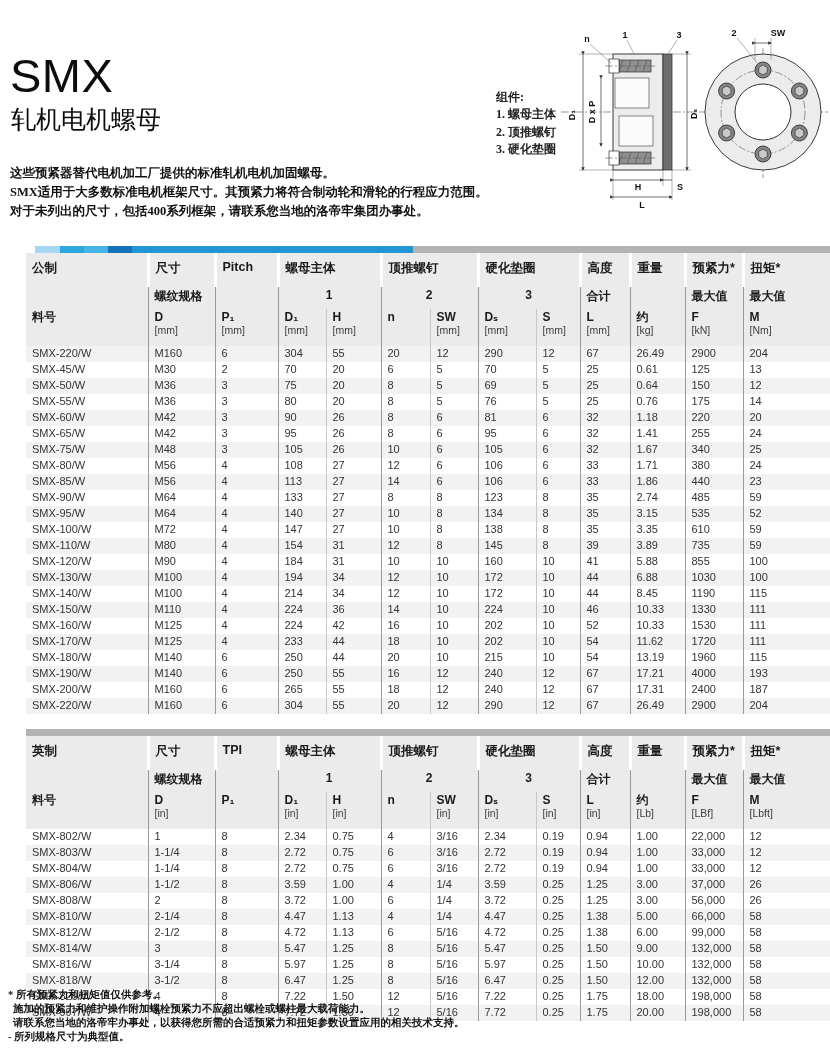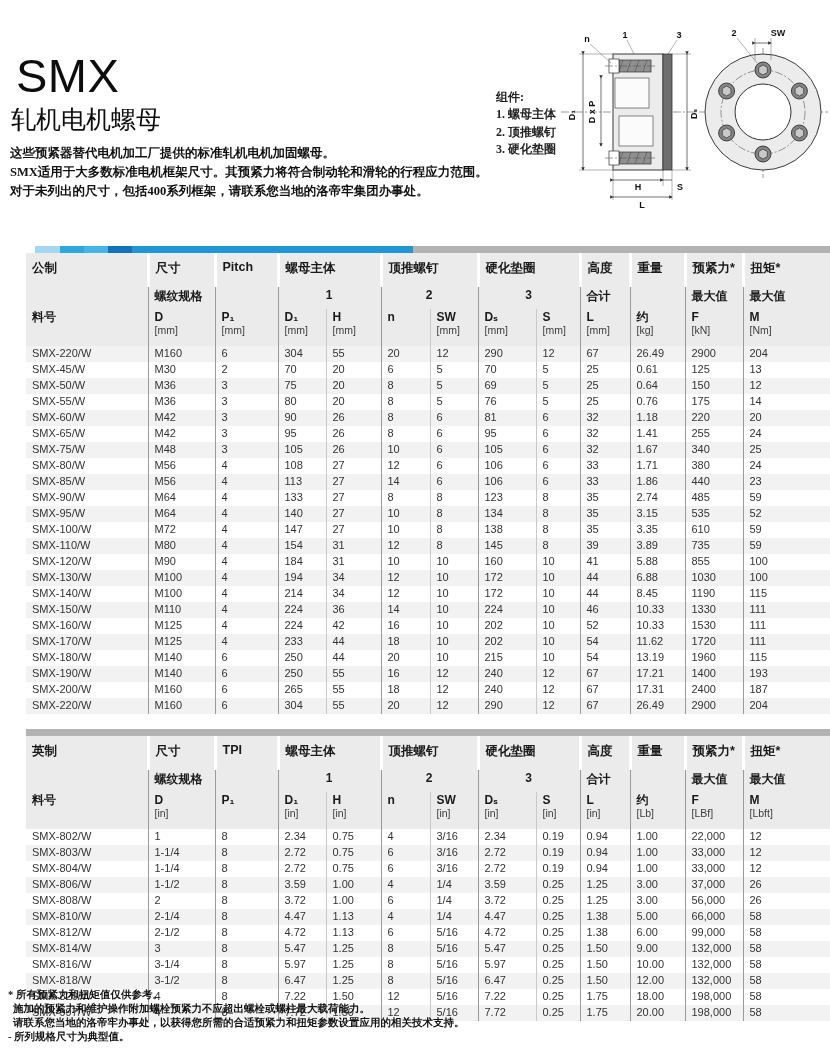--- a/index.html
+++ b/index.html
@@ -1,21 +1,21 @@
 <!DOCTYPE html>
 <html><head>
 <meta charset="utf-8">
 <style>
   html,body{margin:0;padding:0;background:#fff;}
   .page{position:relative;width:830px;height:1064px;background:#fff;overflow:hidden;
         font-family:"Liberation Sans","DejaVu Sans",sans-serif;color:#1a1a1a;}
   
-  .title{position:absolute;left:10px;top:52px;font-size:47px;line-height:1;font-weight:400;letter-spacing:.5px;color:#0d0d0d;margin-left:6px;}
+  .title{position:absolute;left:10px;top:52px;font-size:47px;line-height:1;font-weight:400;letter-spacing:.5px;color:#0d0d0d;}
   .subtitle{position:absolute;left:11px;top:103px;font-size:25px;font-weight:400;color:#0d0d0d;}
-  .desc{position:absolute;left:10px;top:144px;width:520px;
+  .desc{position:absolute;left:10px;top:164px;width:520px;
         font-family:"Liberation Serif","DejaVu Serif",serif;font-weight:700;
         font-size:12.5px;line-height:1.5;color:#111;}
   .legend{position:absolute;left:496px;top:89px;width:62px;
         font-family:"Liberation Serif","DejaVu Serif",serif;font-weight:700;
         font-size:12px;line-height:1.45;color:#222;}
   .drawing{position:absolute;left:545px;top:10px;width:285px;height:202px;}
   
   .tblwrap{position:absolute;left:26px;width:814px;margin-top:24px;}
   .tw-metric{top:222px;}
   .tw-imperial{top:705px;}
@@ -591,21 +591,21 @@
             <td class="gsl">M140</td>
             <td class="gsl">6</td>
             <td class="gsl">250</td>
             <td class="il">55</td>
             <td class="gsl">16</td>
             <td class="il">12</td>
             <td class="gsl">240</td>
             <td class="il">12</td>
             <td class="gsl">67</td>
             <td class="gsl">17.21</td>
-            <td class="gsl">1400</td>
+            <td class="gsl">4000</td>
             <td class="gsl">193</td>
           </tr>
           <tr>
             <td>SMX-200/W</td>
             <td class="gsl">M160</td>
             <td class="gsl">6</td>
             <td class="gsl">265</td>
             <td class="il">55</td>
             <td class="gsl">18</td>
             <td class="il">12</td>

